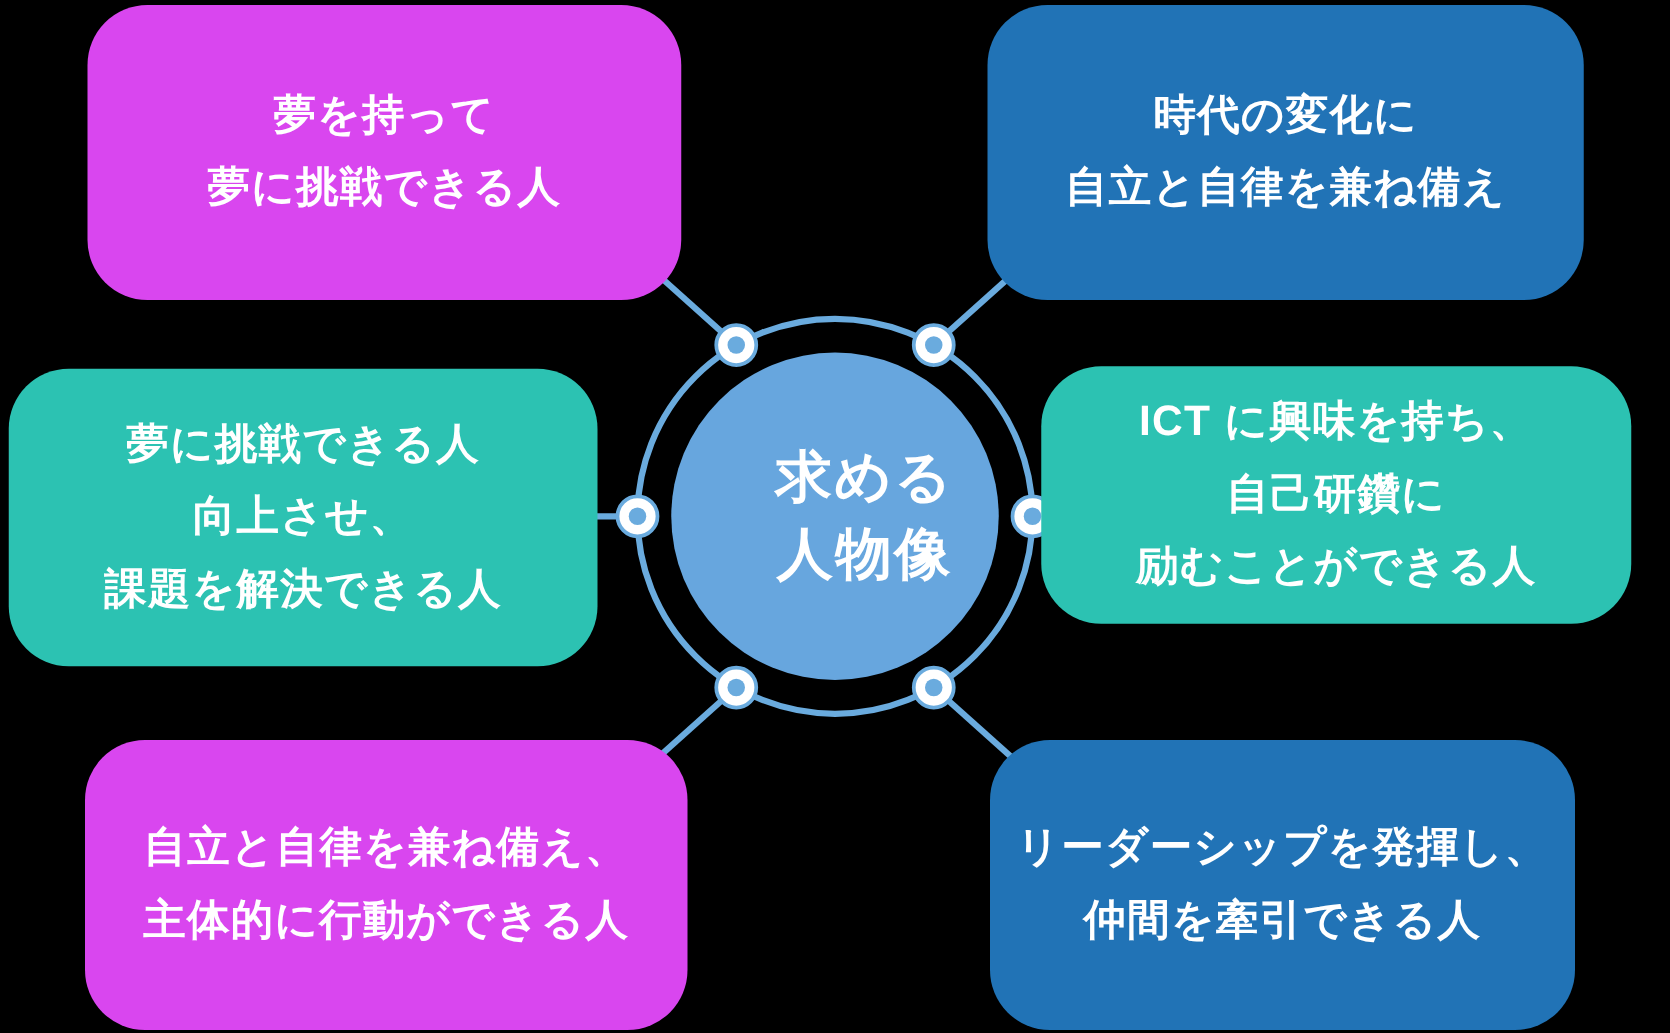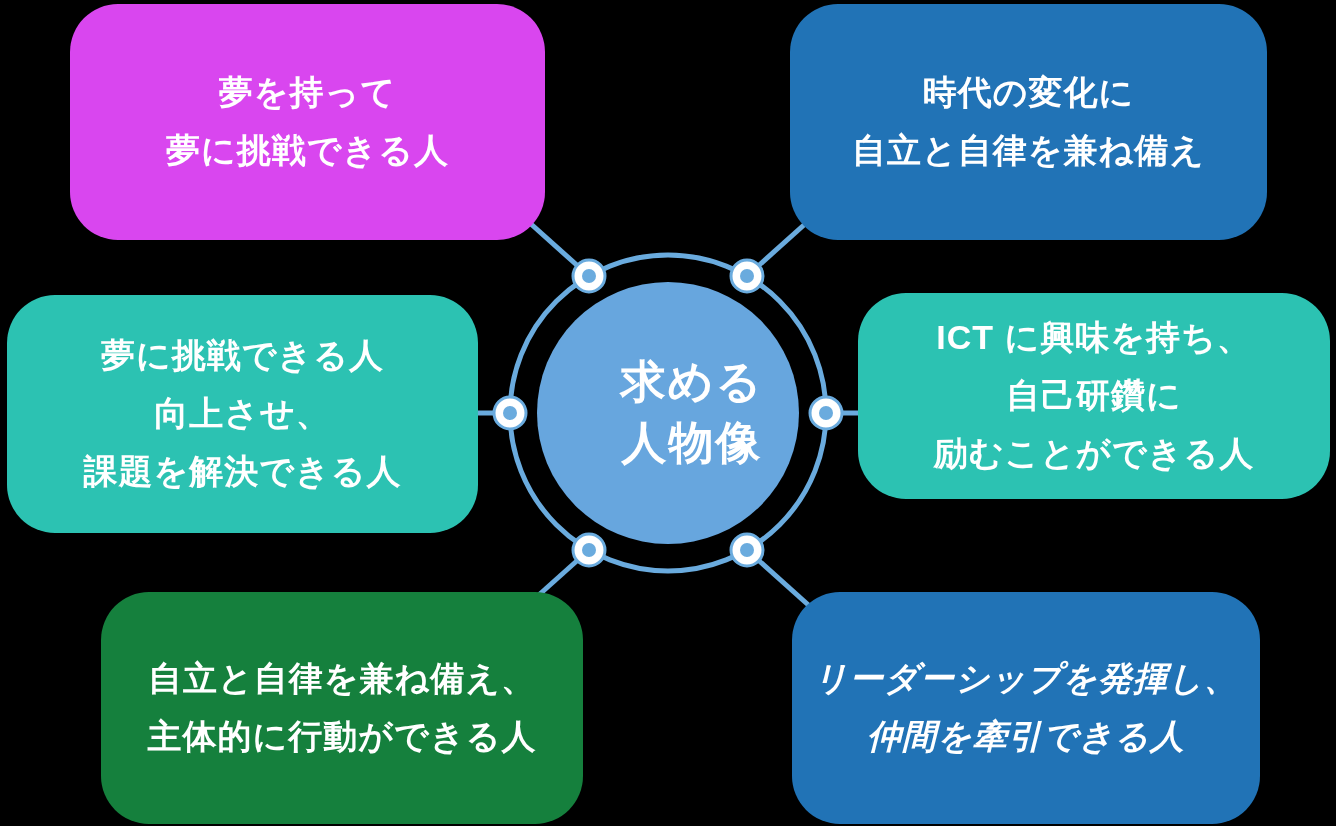--- a/index.html
+++ b/index.html
@@ -58,23 +58,23 @@
     color: var(--text);
     font-weight: bold;
     font-size: 34px;
     line-height: 1.7;
     letter-spacing: 1px;
     white-space: pre-line;
   }
   .card-tl { left: 70px;  top: 4px;   width: 475px; height: 236px; }
   .card-tr { left: 790px; top: 4px;   width: 477px; height: 236px; }
   .card-ml { left: 7px;   top: 295px; width: 471px; height: 238px; }
-  .card-mr { left: 858px; top: 293px; width: 472px; height: 206px; }
+  .card-mr { left: 833px; top: 293px; width: 472px; height: 206px; }
   .card-bl { left: 68px;  top: 592px; width: 482px; height: 232px; }
-  .card-br { left: 792px; top: 592px; width: 468px; height: 232px; font-style: italic; }
+  .card-br { left: 792px; top: 592px; width: 468px; height: 232px; }
   .hub-title {
     position: absolute;
     left: 562px;
     top: 293px;
     width: 260px;
     height: 240px;
     display: flex;
     align-items: center;
     justify-content: center;
     text-align: center;
@@ -137,21 +137,21 @@
 自立と自律を兼ね備え</div>
 
   <div class="card card-ml" style="background: rgb(44, 194, 178);">夢に挑戦できる人
 向上させ、
 課題を解決できる人</div>
 
   <div class="card card-mr" style="background: rgb(44, 194, 178);">ICT に興味を持ち、
 自己研鑽に
 励むことができる人</div>
 
-  <div class="card card-bl" style="background: #15803d; margin-left: 33px;">自立と自律を兼ね備え、
+  <div class="card card-bl" style="background: #d946ef;">自立と自律を兼ね備え、
 主体的に行動ができる人</div>
 
   <div class="card card-br" style="background: rgb(33, 115, 182);">リーダーシップを発揮し、
 仲間を牽引できる人</div>
 
   <div class="hub-title">求める
 人物像</div>
 
 </div>
 

